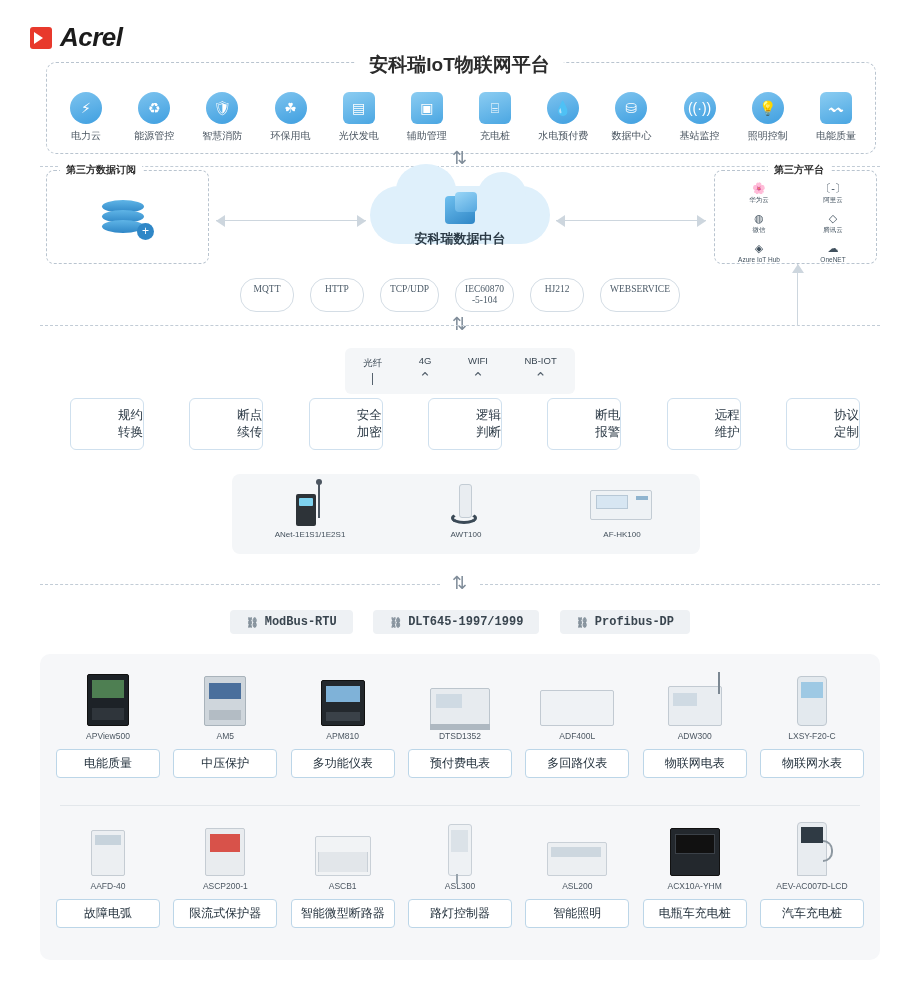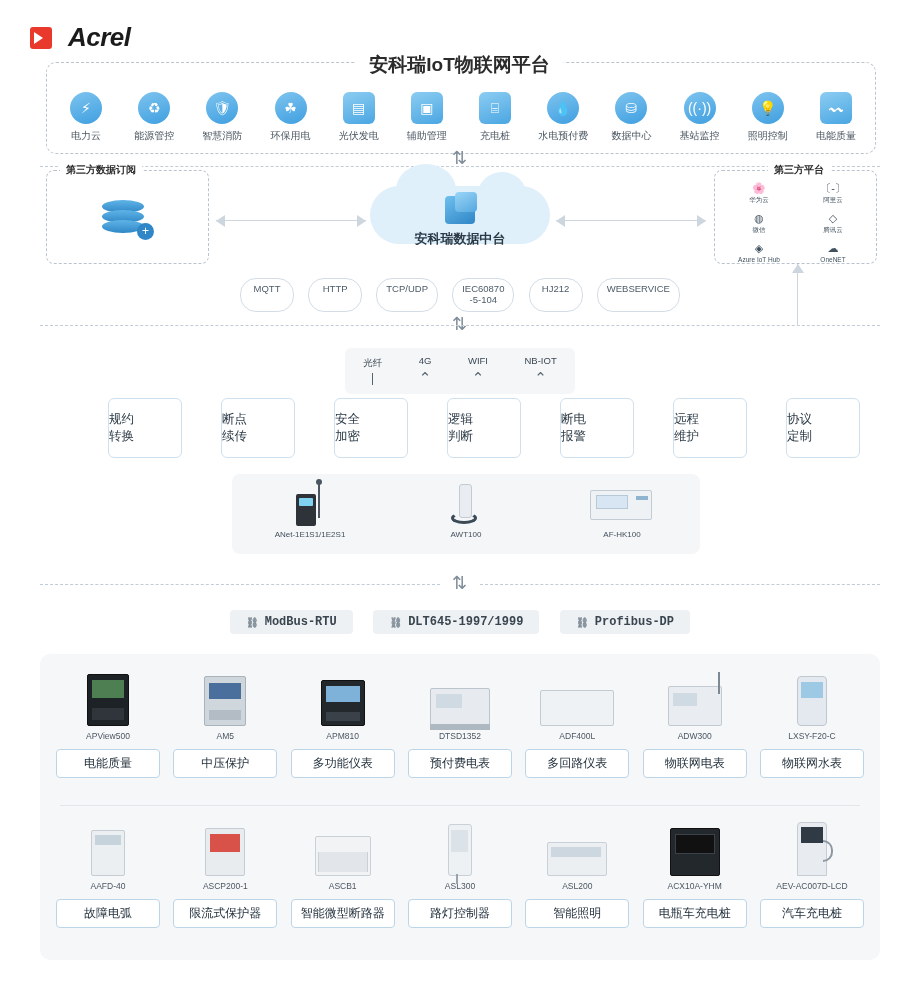--- a/index.html
+++ b/index.html
@@ -13,21 +13,21 @@
     width: 919px;
     height: 982px;
     background: #ffffff;
     overflow: hidden;
   }
 
   
   .logo-wrap {
     position: absolute;
     left: 30px; top: 22px;
-    display: flex; align-items: center; gap: 16px;
+    display: flex; align-items: center; gap: 8px;
   }
   .logo-mark {
     width: 22px; height: 22px;
     background: #e8392c;
     border-radius: 3px;
     position: relative;
   }
   .logo-mark::after {
     content: "";
     position: absolute;
@@ -269,21 +269,21 @@
     left: 240px; top: 278px;
     width: 440px;
     display: flex;
     justify-content: space-between;
   }
   .proto-pill {
     border: 1px solid #d4dde5;
     border-radius: 16px;
     background: #fff;
     color: #4c5b68;
-    font-family: Liberation Sans, sans-serif;
+    font-family: Liberation Serif, serif;
     font-size: 9.5px;
     padding: 5px 9px;
     text-align: center;
     line-height: 1.15;
     min-width: 54px;
   }
 
   
   .net-box {
     position: absolute;
@@ -305,30 +305,29 @@
 
   
   .feature-row {
     position: absolute;
     left: 70px; top: 398px;
     width: 790px;
     display: flex;
     justify-content: space-between;
   }
   .feature-box {
-    width: 74px; height: 60px;
+    width: 74px; height: 52px;
     border: 1px solid #cfe0ee;
     border-radius: 6px;
     background: #fff;
     display: flex; flex-direction: column;
-    align-items: flex-start; justify-content: center;
+    align-items: flex-end; justify-content: center;
     font-size: 12.5px;
     color: #2c3a46;
     line-height: 1.35;
-    margin-left: 38px;
   }
 
   
   .gw-panel {
     position: absolute;
     left: 232px; top: 474px;
     width: 468px; height: 80px;
     background: #f4f6f8;
     border-radius: 8px;
     display: flex;

